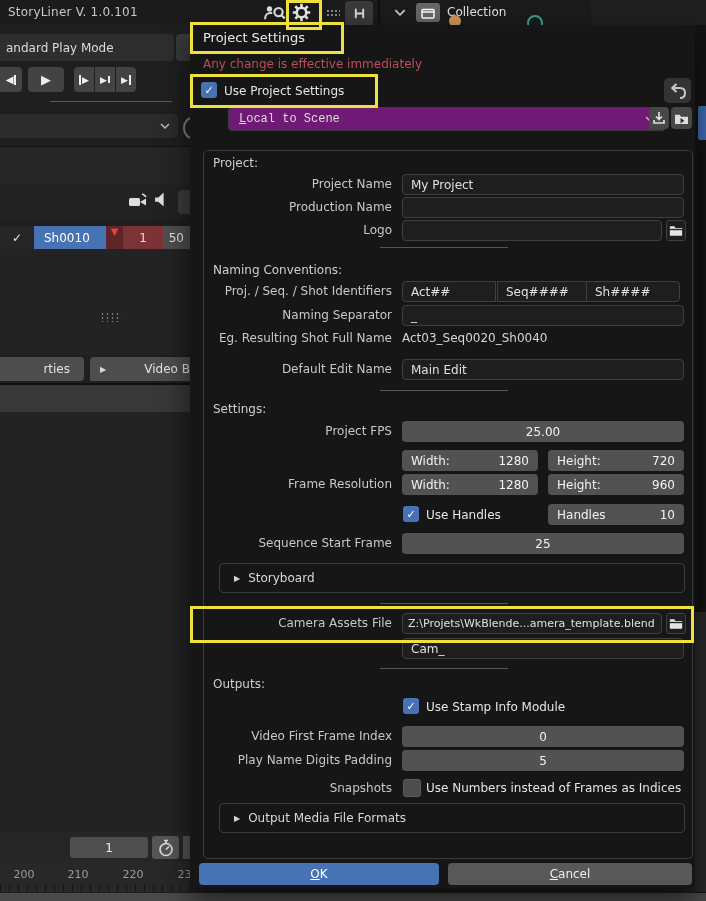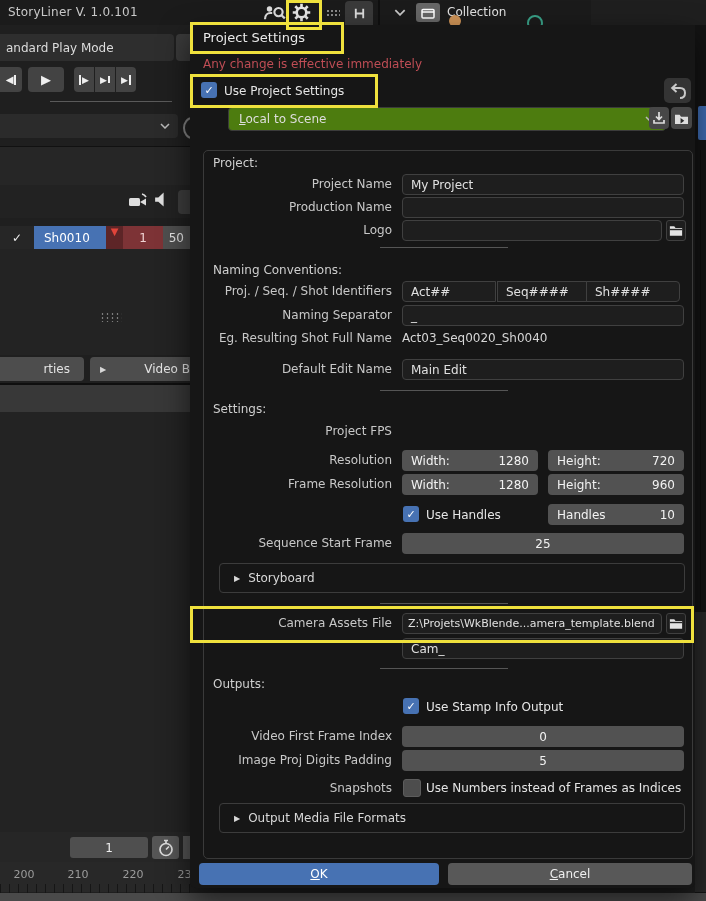--- a/index.html
+++ b/index.html
@@ -58,21 +58,21 @@
   .hl{border:3px solid #efe13d;pointer-events:none;z-index:30;}
   
   .dialog{left:190px;top:25px;width:505px;height:863px;background:#161616;border-radius:0 0 6px 6px;
           box-shadow:0 12px 30px rgba(0,0,0,.6);z-index:10;}
   .dlg-title{left:13px;top:5px;font-size:13px;color:#eaeaea;}
   .warning{left:13px;top:32px;color:#bf4d55;}
   .cb{width:16px;height:16px;border-radius:3px;background:#4772b3;color:#fff;font-size:11px;font-weight:bold;display:flex;align-items:center;justify-content:center;}
   .cb.off{background:#4d4d4d;border:1px solid #5d5d5d;color:transparent;}
   .cb-lbl{color:#e5e5e5;}
   .iconbtn{background:#343434;border-radius:5px;display:flex;align-items:center;justify-content:center;}
-  .dd{background:#4d7c0f;border:1px solid #3b3b3b;border-radius:4px;display:flex;align-items:center;padding:0 10px;color:#dedede;}
+  .dd{background:#701a75;border:1px solid #3b3b3b;border-radius:4px;display:flex;align-items:center;padding:0 10px;color:#dedede;font-family:Liberation Mono, monospace;}
   .dd .chev{margin-left:auto;}
   .sqbtn{background:#474747;border-radius:4px;display:flex;align-items:center;justify-content:center;}
   .mainbox{left:13px;top:125px;width:488px;height:707px;border:1px solid #3a3a3a;border-radius:5px;}
   .heading{left:23px;color:#cfcfcf;}
   .lab{left:10px;width:192px;text-align:right;line-height:21px;color:#c8c8c8;white-space:nowrap;}
   .field{height:21px;background:#1e1e1e;border:1px solid #404040;border-radius:4px;display:flex;align-items:center;padding:0 8px;color:#e0e0e0;box-sizing:border-box;}
   .slider{height:21px;background:#525252;border-radius:4px;display:flex;align-items:center;justify-content:center;color:#f2f2f2;box-sizing:border-box;position:absolute;}
   .slider .sl{position:absolute;left:9px;}
   .slider .sr{position:absolute;right:9px;}
   .dvd{left:190px;width:128px;height:1px;background:#555;}
@@ -333,22 +333,24 @@
     <div class="abs lab" style="top:303px;">Eg. Resulting Shot Full Name</div>
     <div class="abs egval" style="left:212px;top:303px;">Act03_Seq0020_Sh0040</div>
     <div class="abs lab" style="top:334px;">Default Edit Name</div>
     <div class="abs field" style="left:212px;top:334px;width:282px;">
         <span>Main Edit</span>
       </div>
     <div class="abs dvd" style="top:365px;"></div>
 
     <div class="abs heading" style="top:377px;">Settings:</div>
     <div class="abs lab" style="top:396px;">Project FPS</div>
-
-    <div class="abs lab" style="top:425px;">Resolution</div>
+    <div class="slider" style="left:212px;top:396px;width:282px;">
+        <span>25.00</span>
+      </div>
+
     <div class="slider" style="left:212px;top:425px;width:136px;">
       <span class="sl">Width:</span>
       <span class="sr">1280</span>
     </div>
     <div class="slider" style="left:358px;top:425px;width:136px;">
       <span class="sl">Height:</span>
       <span class="sr">720</span>
     </div>
 
     <div class="abs lab" style="top:449px;">Frame Resolution</div>
@@ -391,27 +393,27 @@
           </svg>
         </span>
     </div>
     <div class="abs field" style="left:212px;top:613px;width:282px;">
         <span>Cam_</span>
       </div>
     <div class="abs dvd" style="top:643px;"></div>
 
     <div class="abs heading" style="top:652px;">Outputs:</div>
     <div class="abs cb" style="left:213px;top:673px;">✓</div>
-    <div class="abs cb-lbl" style="left:236px;top:675px;">Use Stamp Info Output</div>
+    <div class="abs cb-lbl" style="left:236px;top:675px;">Use Stamp Info Module</div>
 
     <div class="abs lab" style="top:701px;">Video First Frame Index</div>
     <div class="slider" style="left:212px;top:701px;width:282px;">
         <span>0</span>
       </div>
-    <div class="abs lab" style="top:725px;">Image Proj Digits Padding</div>
+    <div class="abs lab" style="top:725px;">Play Name Digits Padding</div>
     <div class="slider" style="left:212px;top:725px;width:282px;">
         <span>5</span>
       </div>
 
     <div class="abs lab" style="top:753px;">Snapshots</div>
     <div class="abs cb off" style="left:213px;top:754px;">✓</div>
     <div class="abs cb-lbl" style="left:236px;top:756px;">Use Numbers instead of Frames as Indices</div>
 
     <div class="abs subbox" style="top:778px;">
       <span class="tri">▶</span>

